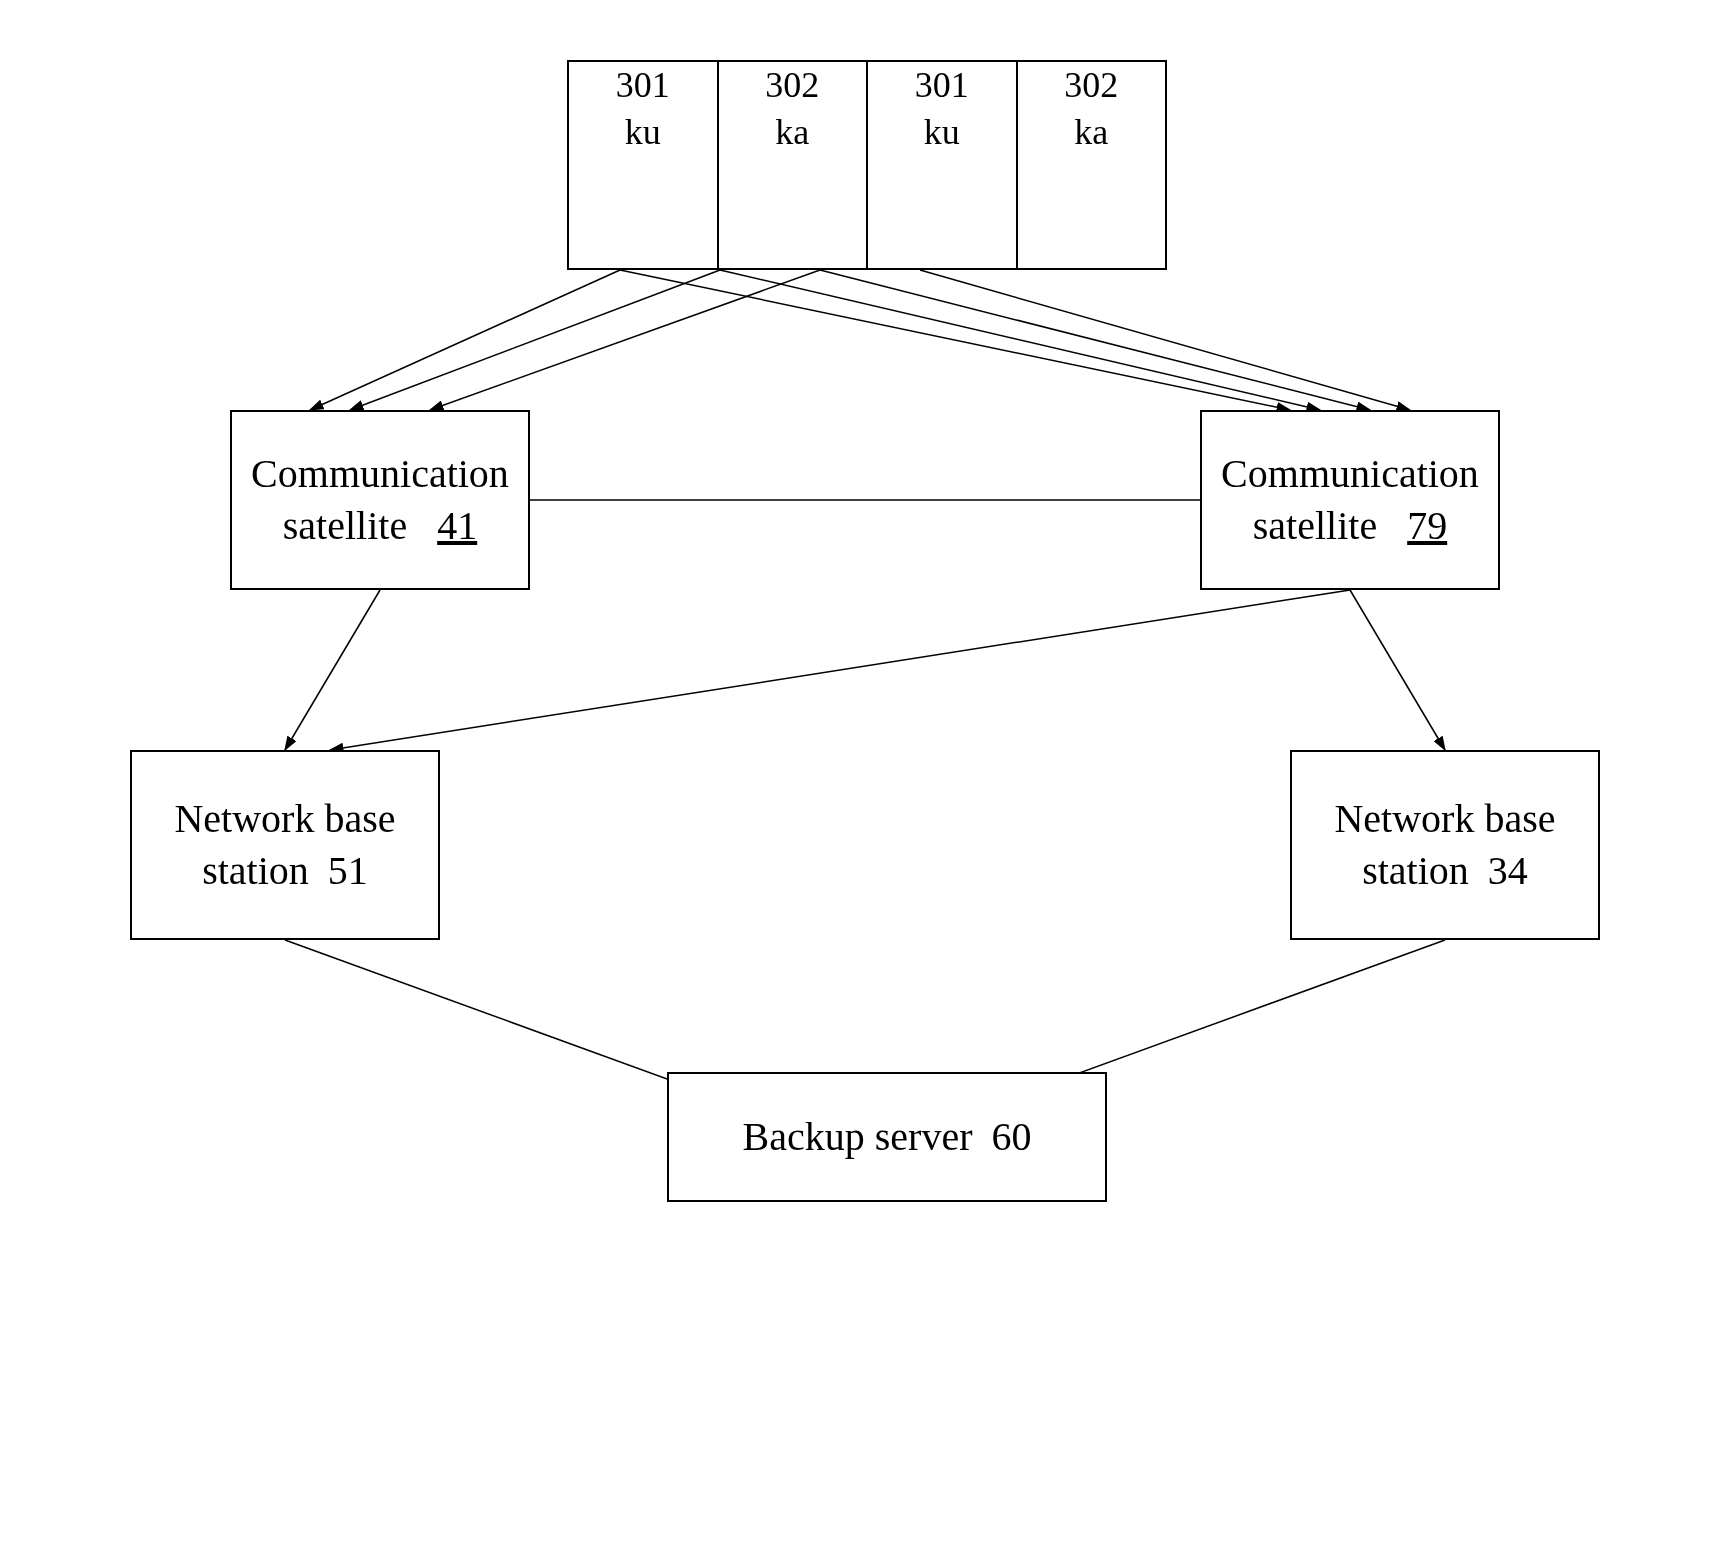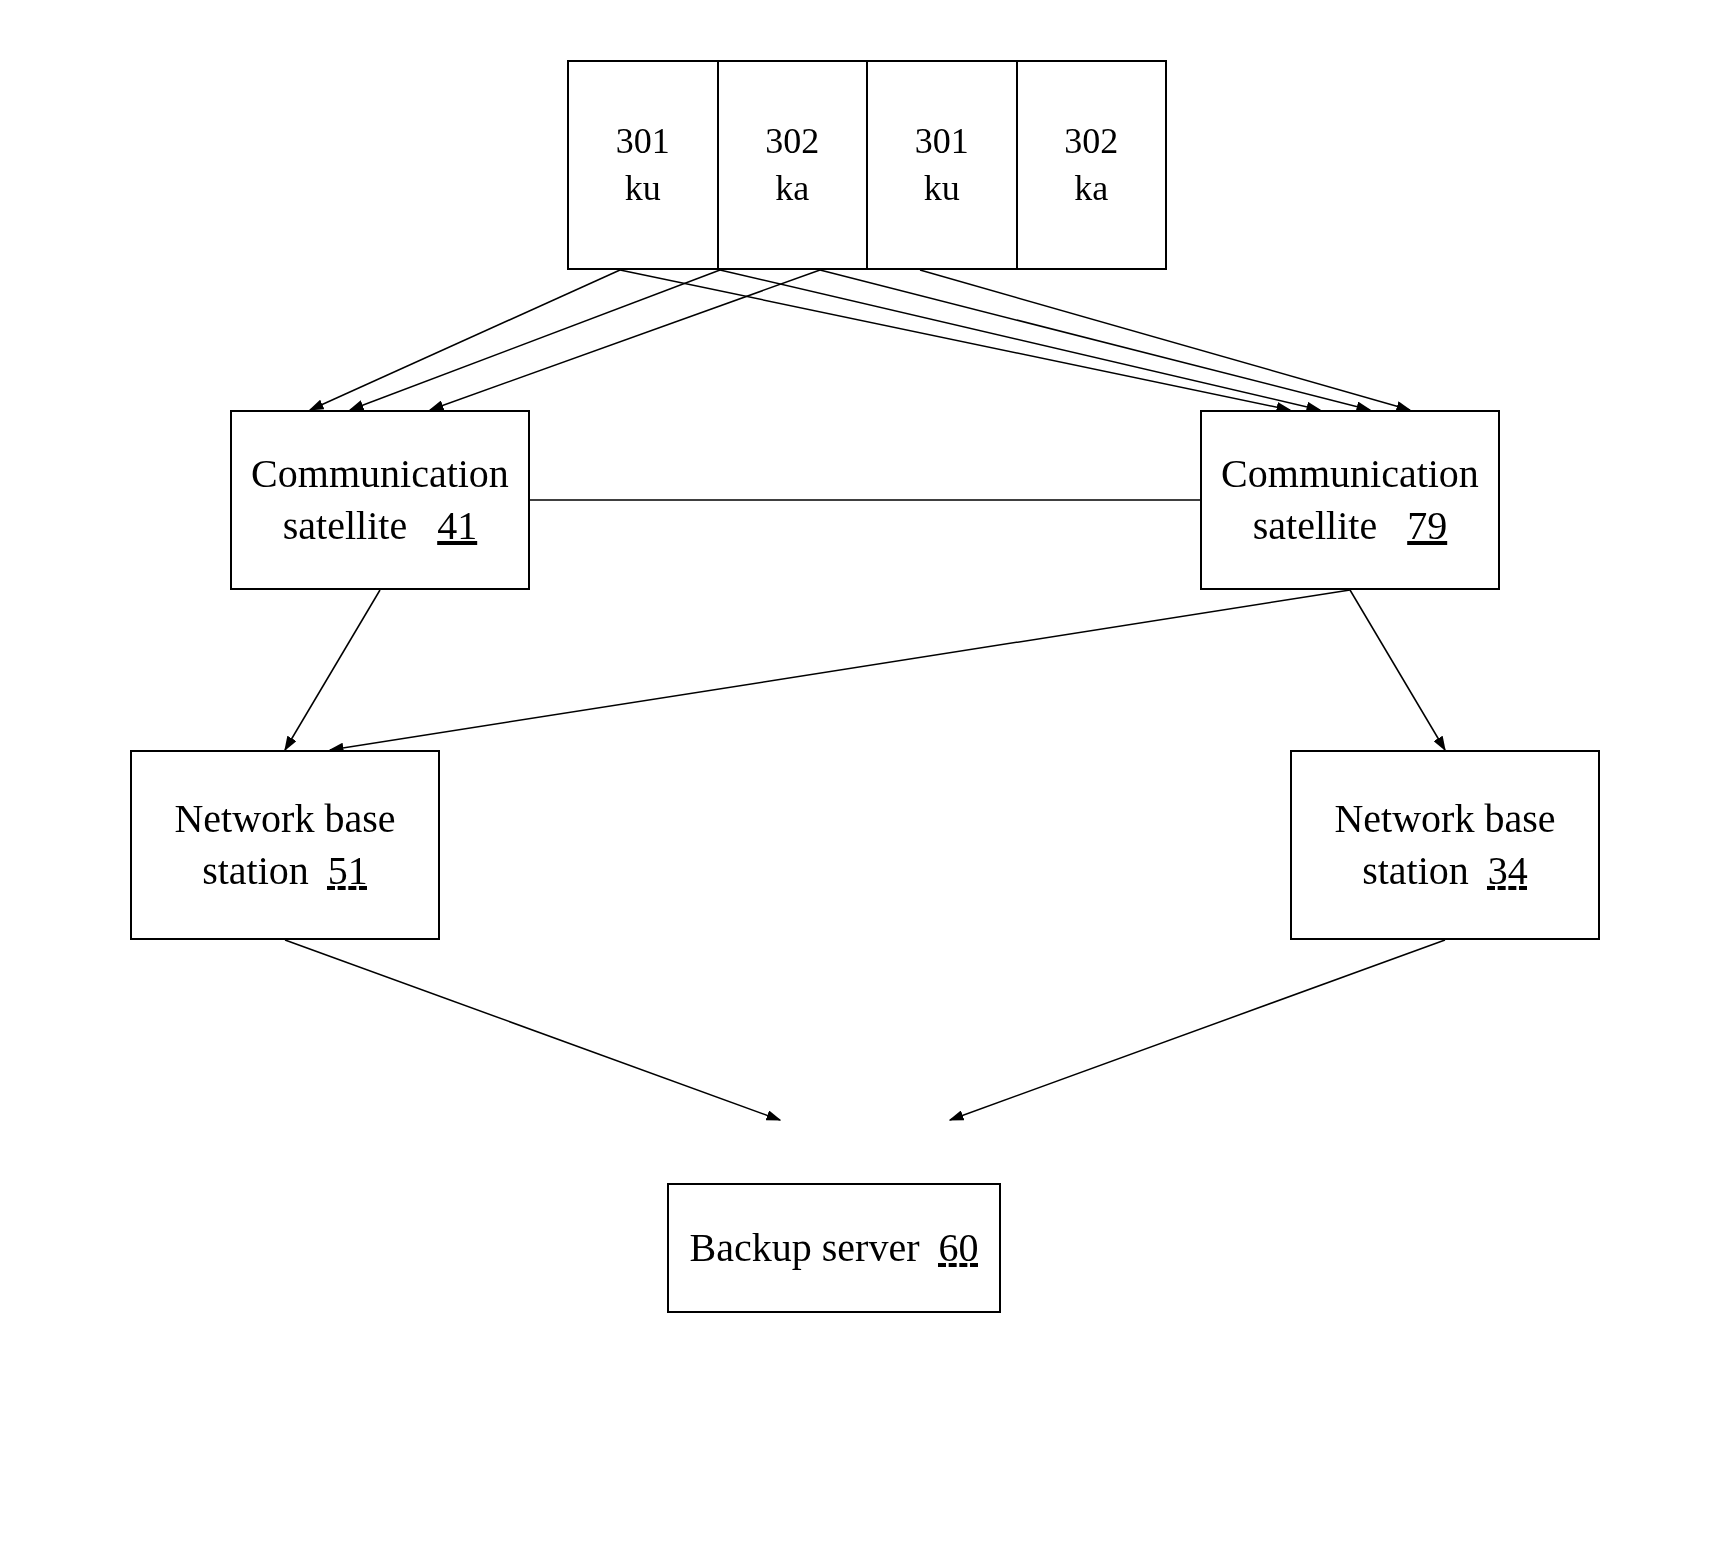--- a/index.html
+++ b/index.html
@@ -41,21 +41,20 @@
       left: 567px;
       width: 600px;
       height: 210px;
       display: flex;
       border: 2px solid #000;
     }
     .top-cell {
       flex: 1;
       border-right: 2px solid #000;
       display: flex;
-      align-items: center;
       justify-content: center;
       text-align: center;
       font-size: 36px;
       line-height: 1.3;
     }
     .top-cell:last-child {
       border-right: none;
     }
     
     .sat41 {
@@ -78,34 +77,33 @@
       height: 190px;
     }
     .nbs52 {
       top: 750px;
       left: 1290px;
       width: 310px;
       height: 190px;
     }
     
     .backup60 {
-      top: 1183px;
+      top: 1072px;
       left: 667px;
-      width: 334px;
+      width: 440px;
       height: 130px;
       align-items: center;
     }
     
     .underline {
       text-decoration: underline;
       margin-left: 20px;
     }
     
     .dashed-underline {
-      text-decoration: underline;
       text-decoration-style: dashed;
       margin-left: 9px;
     }
   </style>
 </head>
 <body>
 
 <div class="diagram-container">
 
   <svg class="arrows">

